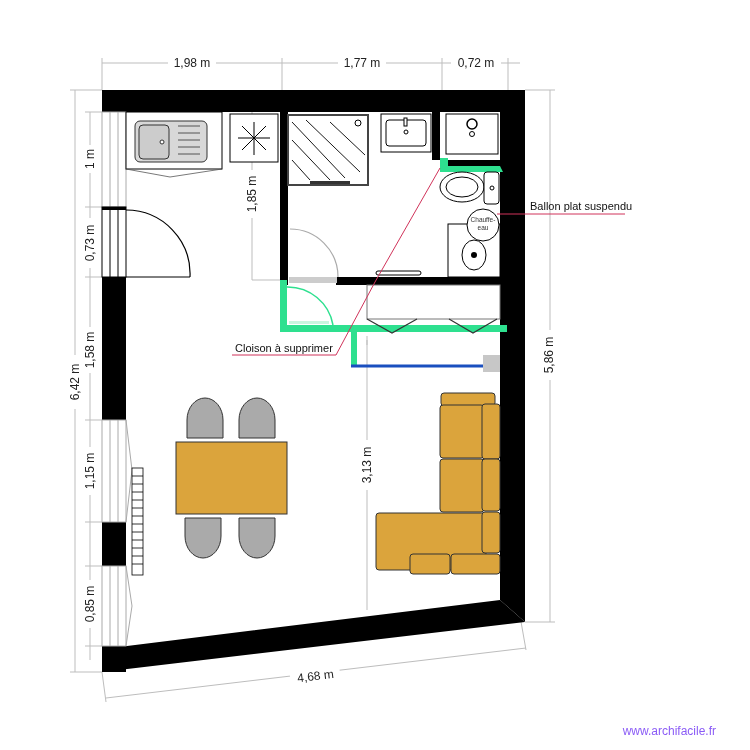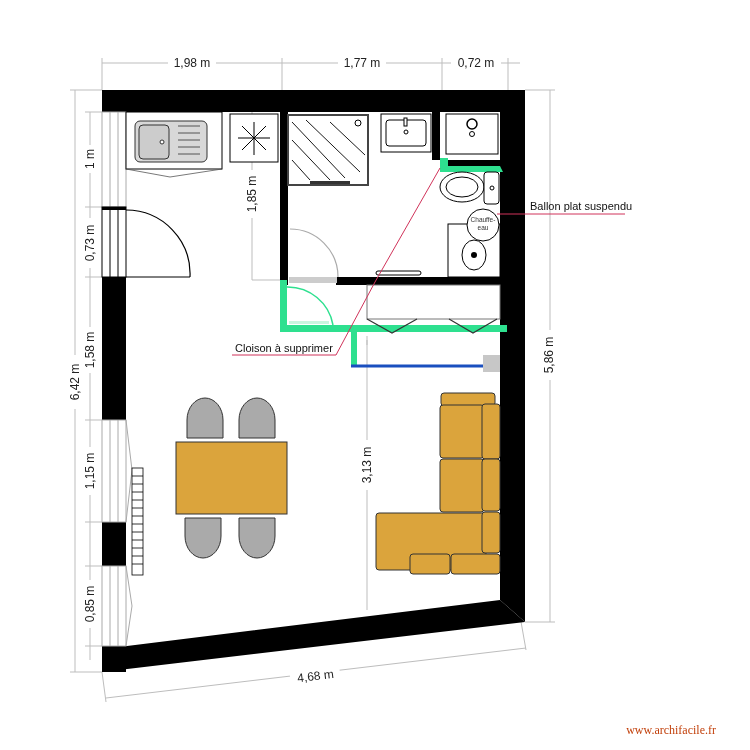--- a/index.html
+++ b/index.html
@@ -1,20 +1,20 @@
 <!DOCTYPE html>
 <html><head>
 <meta charset="utf-8">
 <style>
   html, body { margin:0; padding:0; background:#ffffff; }
   body { width:750px; height:750px; position:relative; overflow:hidden; font-family:"Liberation Sans", sans-serif; }
   svg { position:absolute; left:0; top:0; }
   .dim-text { font-family:"Liberation Sans", sans-serif; font-size:12px; fill:#222; }
   .note-text { font-family:"Liberation Sans", sans-serif; font-size:11px; fill:#111; }
-  .wm { position:absolute; right:34px; bottom:12px; font-size:12px; color:#c2410c; font-family:Liberation Serif, serif; }
+  .wm { position:absolute; right:34px; bottom:12px; font-size:12px; color:#8b5cf6; font-family:Liberation Sans, sans-serif; }
 </style>
 </head>
 <body>
 
 <svg width="750" height="750" viewBox="0 0 750 750">
 
   <g stroke="#bdbdbd" stroke-width="1" fill="none">
 
     <line x1="102" y1="63" x2="520" y2="63"></line>
     <line x1="102" y1="58" x2="102" y2="90"></line>

